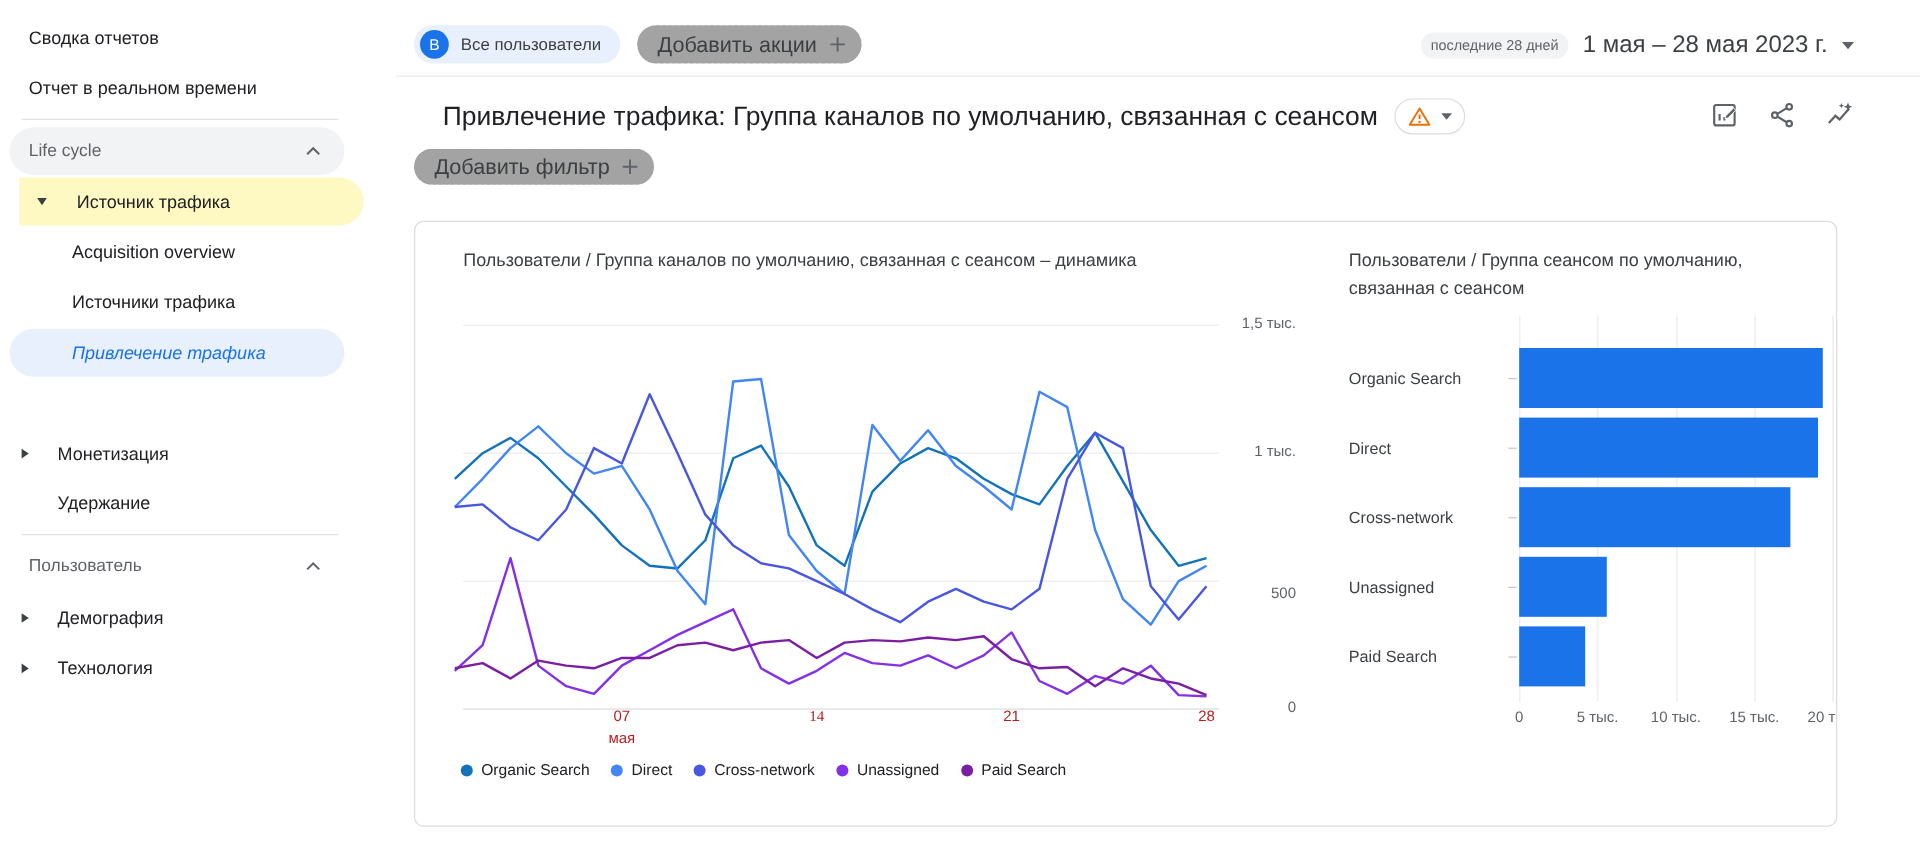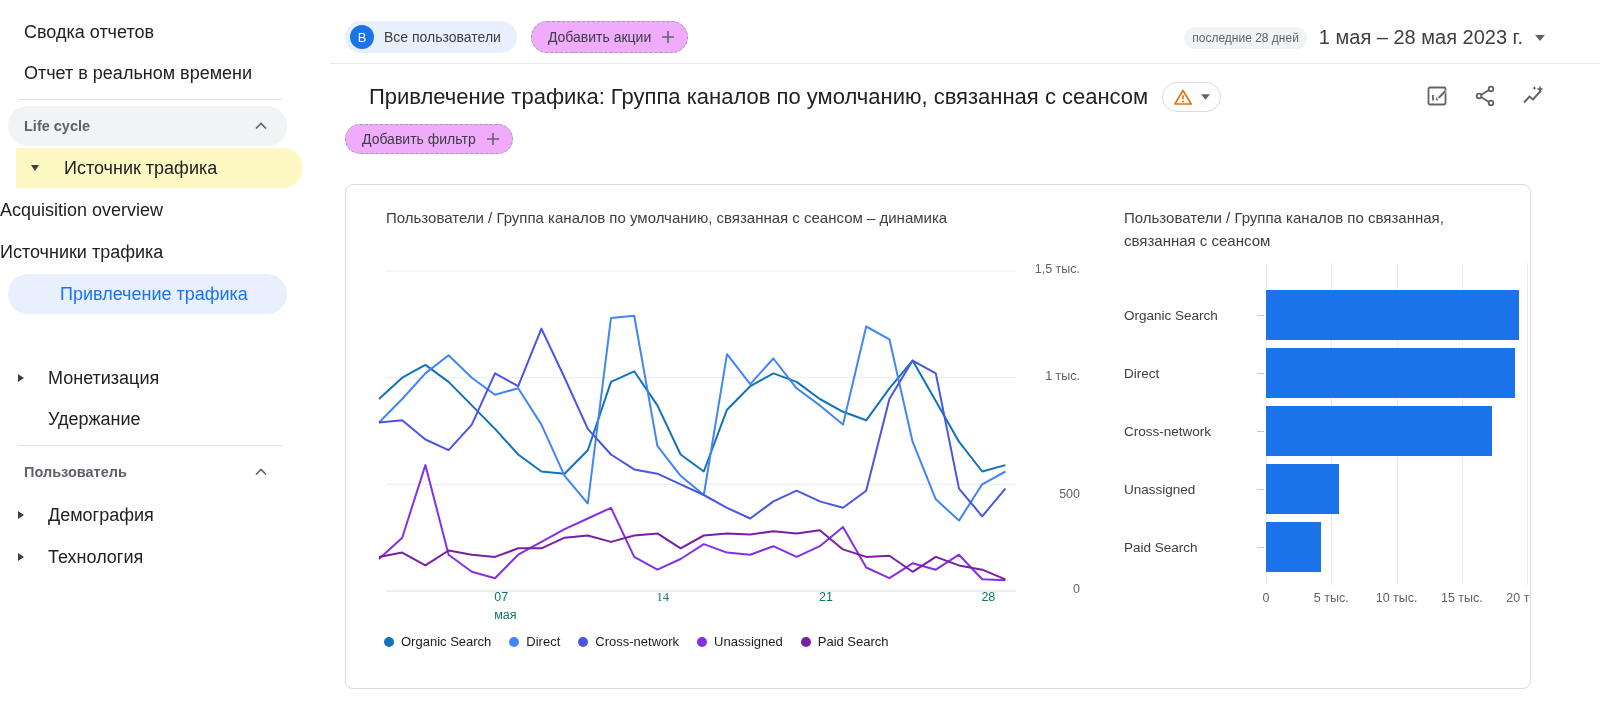--- a/index.html
+++ b/index.html
@@ -3,69 +3,69 @@
 <meta charset="utf-8">
 <style>
   * { margin:0; padding:0; box-sizing:border-box; }
   html,body { width:1600px; height:703px; background:#fff; overflow:hidden;
     font-family:"Liberation Sans", sans-serif; color:#202124; }
   .canvas { position:relative; width:1600px; height:703px; background:#fff; }
 
   
   .sidebar { position:absolute; left:0; top:0; width:310px; height:703px; background:#fff; }
   .nav-row { position:absolute; left:0; width:287px; height:40px; display:flex; align-items:center;
-    font-size:18px; color:#202124; cursor:pointer; border-radius:20px; }
+    font-size:15px; color:#202124; cursor:pointer; border-radius:20px; }
   .nav-row .lbl { white-space:nowrap; }
   .pad-top { padding-left:24px; }
   .pad-parent { padding-left:48px; }
-  .pad-child { }
+  .pad-child { padding-left:60px; }
   .nav-divider { position:absolute; left:18px; right:28px; height:1px; background:#e0e2e5; }
   .nav-section { position:absolute; left:8px; width:279px; height:40px; display:flex; align-items:center;
     justify-content:space-between; padding:0 20px 0 16px; background:#f1f3f4; border-radius:20px;
-    font-size:14.5px; color:#5f6368; cursor:pointer;font-weight:bold; }
+    font-size:14.5px; color:#5f6368; cursor:pointer; }
   .row-parent-active { left:16px; width:287px; background:#fef9c3; border-radius:0 20px 20px 0; }
   .row-child-active { left:8px; width:279px; background:#e8f0fe; }
-  .row-child-active .lbl { color:#1a73e8; font-weight:500; padding-left:52px; }
+  .row-child-active .lbl { color:#1a73e8; font-weight:500; padding-left:52px;font-style:italic; }
   .caret-closed { position:absolute; left:18px; width:0; height:0;
     border-left:6px solid #3c4043; border-top:4.5px solid transparent; border-bottom:4.5px solid transparent; }
   .caret-open { position:absolute; left:15px; width:0; height:0;
     border-top:6px solid #3c4043; border-left:4.5px solid transparent; border-right:4.5px solid transparent; }
 
   
   .main-divider { position:absolute; left:330px; width:1270px; top:63px; height:1px; background:#e8eaed; }
   .chips-row { position:absolute; left:345px; top:21px; display:flex; gap:14px; align-items:center; }
   .segment-chip { display:flex; align-items:center; gap:10px; height:32px; background:#e8f0fe;
     border-radius:16px; padding:0 16px 0 5px; cursor:pointer; }
   .avatar { width:24px; height:24px; border-radius:50%; background:#1a73e8; color:#fff;
     font-size:13px; font-weight:500; display:flex; align-items:center; justify-content:center; }
   .segment-chip .lbl { font-size:14px; color:#3c4043; }
   .dashed-chip { display:flex; align-items:center; gap:10px; height:32px; border:1px dashed #9aa0a6;
-    border-radius:16px; padding:0 12px 0 16px; font-size:14px; font-weight:500; color:#3c4043;
-    background:#f0abfc; cursor:pointer; }
+    border-radius:16px; padding:0 12px 0 16px; font-size:18px; font-weight:500; color:#3c4043;
+    background:#a3a3a3; cursor:pointer; }
   .date-area { position:absolute; right:55px; top:26px; display:flex; align-items:center; gap:12px; cursor:pointer; }
   .date-badge { background:#f1f3f4; color:#5f6368; font-size:12px; padding:4px 8px; border-radius:11px; white-space:nowrap; }
   .date-text { font-size:20px; font-weight:500; color:#3c4043; white-space:nowrap; }
 
   .title-row { position:absolute; left:345px; top:82px; display:flex; align-items:center; gap:14px; }
   .page-title { font-size:22px; font-weight:400; color:#202124; white-space:nowrap;margin-left:24px; }
   .warn-pill { display:flex; align-items:center; gap:8px; height:30px; padding:0 10px 0 10px;
     border:1px solid #dadce0; border-radius:16px; background:#fff; cursor:pointer; }
   .toolbar { position:absolute; right:55px; top:84px; display:flex; gap:24px; align-items:center; }
   .tool-btn { width:24px; height:24px; cursor:pointer; }
   .filter-row { position:absolute; left:345px; top:124px; }
 
   
   .card { position:absolute; left:345px; top:184px; width:1186px; height:505px;
     border:1px solid #dadce0; border-radius:8px; background:#fff; overflow:hidden; }
   .chart-title { position:absolute; font-size:15px; color:#3c4043; }
   #line-title { left:40px; top:24px; white-space:nowrap; }
   #bar-title { left:778px; top:22px; width:345px; line-height:1.5; }
   #line-svg { position:absolute; left:20px; top:71px; }
   .y-tick { position:absolute; left:668px; width:66px; text-align:right; font-size:12.5px; color:#5f6368; }
-  .x-tick { position:absolute; width:48px; font-size:12.5px; color:#0f766e; top:404px; line-height:1.4; }
+  .x-tick { position:absolute; width:48px; text-align:center; font-size:12.5px; color:#b91c1c; top:404px; line-height:1.4; }
   .legend { position:absolute; left:38px; top:449px; display:flex; gap:18px; align-items:center; }
   .legend-item { display:flex; align-items:center; gap:7px; font-size:13px; color:#202124; white-space:nowrap; }
   .legend-dot { width:10px; height:10px; border-radius:50%; }
 
   .bar-grid-line { position:absolute; top:78px; height:322px; width:1px; background:#e8eaed; }
   .bar-cat-label { position:absolute; left:778px; width:130px; height:50px; display:flex; align-items:center;
     font-size:13.5px; color:#3c4043; white-space:nowrap; }
   .bar-cat-tick { position:absolute; left:911px; width:7px; height:1px; background:#c4c7cb; }
   .bar-rect { position:absolute; left:920px; height:50px; cursor:pointer; }
   .bar-x-label { position:absolute; top:406px; width:64px; text-align:center; font-size:12.5px; color:#5f6368; white-space:nowrap; }
@@ -191,21 +191,21 @@
     <div class="dashed-chip" style="height:30px">
       <span>Добавить фильтр</span>
       <svg width="14" height="14" viewBox="0 0 14 14">
         <path d="M7 1v12M1 7h12" stroke="#5f6368" stroke-width="1.6" fill="none"></path>
       </svg>
     </div>
   </div>
 
   <div class="card" id="chart-card">
     <div class="chart-title" id="line-title">Пользователи / Группа каналов по умолчанию, связанная с сеансом – динамика</div>
-    <div class="chart-title" id="bar-title">Пользователи / Группа каналов по связанная, связанная с сеансом</div>
+    <div class="chart-title" id="bar-title">Пользователи / Группа сеансом по умолчанию, связанная с сеансом</div>
     <svg id="line-svg" width="660" height="345" viewBox="0 0 660 345">
         <line x1="20" x2="650" y1="335" y2="335" stroke="#dadce0"></line>
         <line x1="20" x2="650" y1="228.33333333333331" y2="228.33333333333331" stroke="#e9ebed"></line>
         <line x1="20" x2="650" y1="121.66666666666666" y2="121.66666666666666" stroke="#e9ebed"></line>
         <line x1="20" x2="650" y1="15" y2="15" stroke="#e9ebed"></line>
         <polyline points="13.0,143.0 36.2,121.7 59.4,108.9 82.6,125.9 105.8,149.4 129.0,172.9 152.2,198.5 175.4,215.5 198.6,217.7 221.8,194.2 245.0,125.9 268.2,115.3 291.4,149.4 314.6,198.5 337.8,215.5 361.0,153.7 384.2,130.2 407.4,117.4 430.6,125.9 453.8,143.0 477.0,155.8 500.2,164.3 523.4,132.3 546.6,104.6 569.8,145.1 593.0,185.7 616.2,215.5 639.4,209.1" fill="none" stroke="#1273B8" stroke-width="2" stroke-linejoin="round"></polyline>
         <polyline points="13.0,166.5 36.2,143.0 59.4,117.4 82.6,99.3 105.8,121.7 129.0,138.7 152.2,132.3 175.4,168.6 198.6,219.8 221.8,247.5 245.0,61.9 268.2,59.8 291.4,189.9 314.6,219.8 337.8,239.0 361.0,98.2 384.2,128.1 407.4,102.5 430.6,132.3 453.8,149.4 477.0,168.6 500.2,70.5 523.4,83.3 546.6,185.7 569.8,243.3 593.0,264.6 616.2,228.3 639.4,215.5" fill="none" stroke="#4285F4" stroke-width="2" stroke-linejoin="round"></polyline>
         <polyline points="13.0,166.5 36.2,164.3 59.4,183.5 82.6,194.2 105.8,168.6 129.0,117.4 152.2,130.2 175.4,72.6 198.6,121.7 221.8,172.9 245.0,198.5 268.2,213.4 291.4,217.7 314.6,228.3 337.8,239.0 361.0,251.8 384.2,262.5 407.4,245.4 430.6,234.7 453.8,245.4 477.0,251.8 500.2,234.7 523.4,143.0 546.6,104.6 569.8,117.4 593.0,232.6 616.2,260.3 639.4,232.6" fill="none" stroke="#4956E0" stroke-width="2" stroke-linejoin="round"></polyline>
         <polyline points="13.0,303.0 36.2,281.7 59.4,209.1 82.6,298.7 105.8,315.8 129.0,322.2 152.2,298.7 175.4,285.9 198.6,273.1 221.8,262.5 245.0,251.8 268.2,300.9 291.4,313.7 314.6,303.0 337.8,288.1 361.0,296.6 384.2,298.7 407.4,290.2 430.6,300.9 453.8,290.2 477.0,271.0 500.2,311.5 523.4,322.2 546.6,307.3 569.8,313.7 593.0,298.7 616.2,323.3 639.4,324.3" fill="none" stroke="#8430E8" stroke-width="2" stroke-linejoin="round"></polyline>
         <polyline points="13.0,300.9 36.2,296.6 59.4,309.4 82.6,294.5 105.8,298.7 129.0,300.9 152.2,292.3 175.4,292.3 198.6,281.7 221.8,279.5 245.0,285.9 268.2,279.5 291.4,277.4 314.6,292.3 337.8,279.5 361.0,277.4 384.2,278.5 407.4,275.3 430.6,277.4 453.8,274.2 477.0,293.4 500.2,300.9 523.4,299.8 546.6,315.8 569.8,300.9 593.0,309.4 616.2,313.7 639.4,323.3" fill="none" stroke="#7A1FA2" stroke-width="2" stroke-linejoin="round"></polyline>

